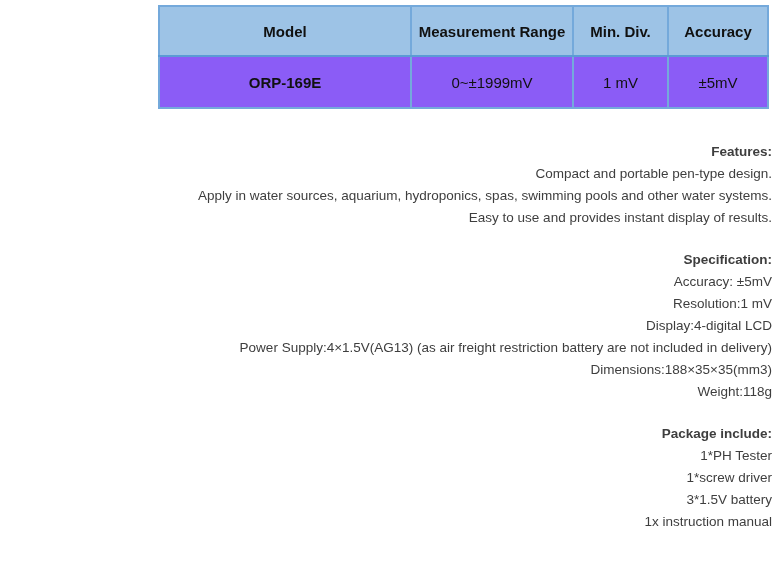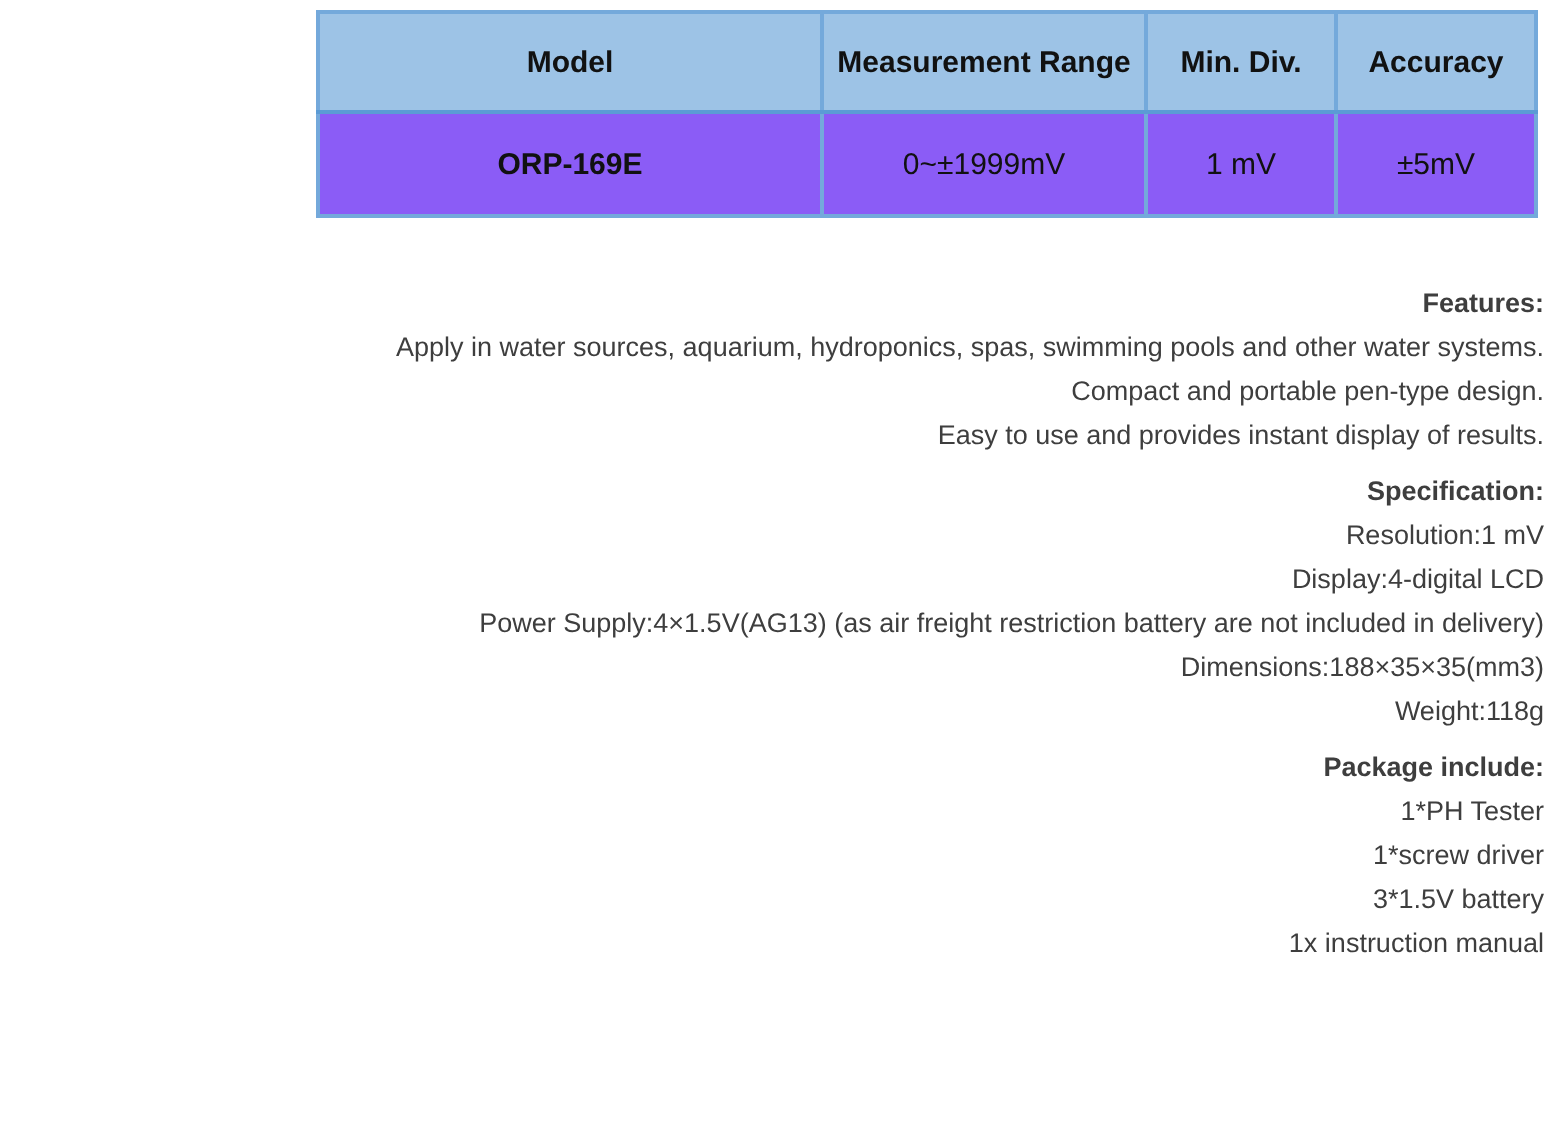--- a/index.html
+++ b/index.html
@@ -55,21 +55,21 @@
   
   .sections {
     position: absolute;
     left: 2px; top: 141px;
     width: 770px;
     color: var(--body-text);
     font-size: 13.5px;
     line-height: 22px;
     text-align: right;
   }
-  .section + .section { margin-top: 6px; }
+  .section + .section { margin-top: 20px; }
   .section .heading { font-weight: bold; }
 </style>
 </head>
 <body>
 
 <div class="page">
 
   <table class="spec-table">
     <colgroup>
       <col class="c0">
@@ -92,27 +92,28 @@
         <td>1 mV</td>
         <td>±5mV</td>
       </tr>
     </tbody>
   </table>
 
   <div class="sections">
 
     <div class="section">
       <div class="heading">Features:</div>
+      <div class="line">Compact and portable pen-type design.</div>
       <div class="line">Apply in water sources, aquarium, hydroponics, spas, swimming pools and other water systems.</div>
-      <div class="line">Compact and portable pen-type design.</div>
       <div class="line">Easy to use and provides instant display of results.</div>
     </div>
 
     <div class="section">
       <div class="heading">Specification:</div>
+      <div class="line">Accuracy: ±5mV</div>
       <div class="line">Resolution:1 mV</div>
       <div class="line">Display:4-digital LCD</div>
       <div class="line">Power Supply:4×1.5V(AG13) (as air freight restriction battery are not included in delivery)</div>
       <div class="line">Dimensions:188×35×35(mm3)</div>
       <div class="line">Weight:118g</div>
     </div>
 
     <div class="section">
       <div class="heading">Package include:</div>
       <div class="line">1*PH Tester</div>

